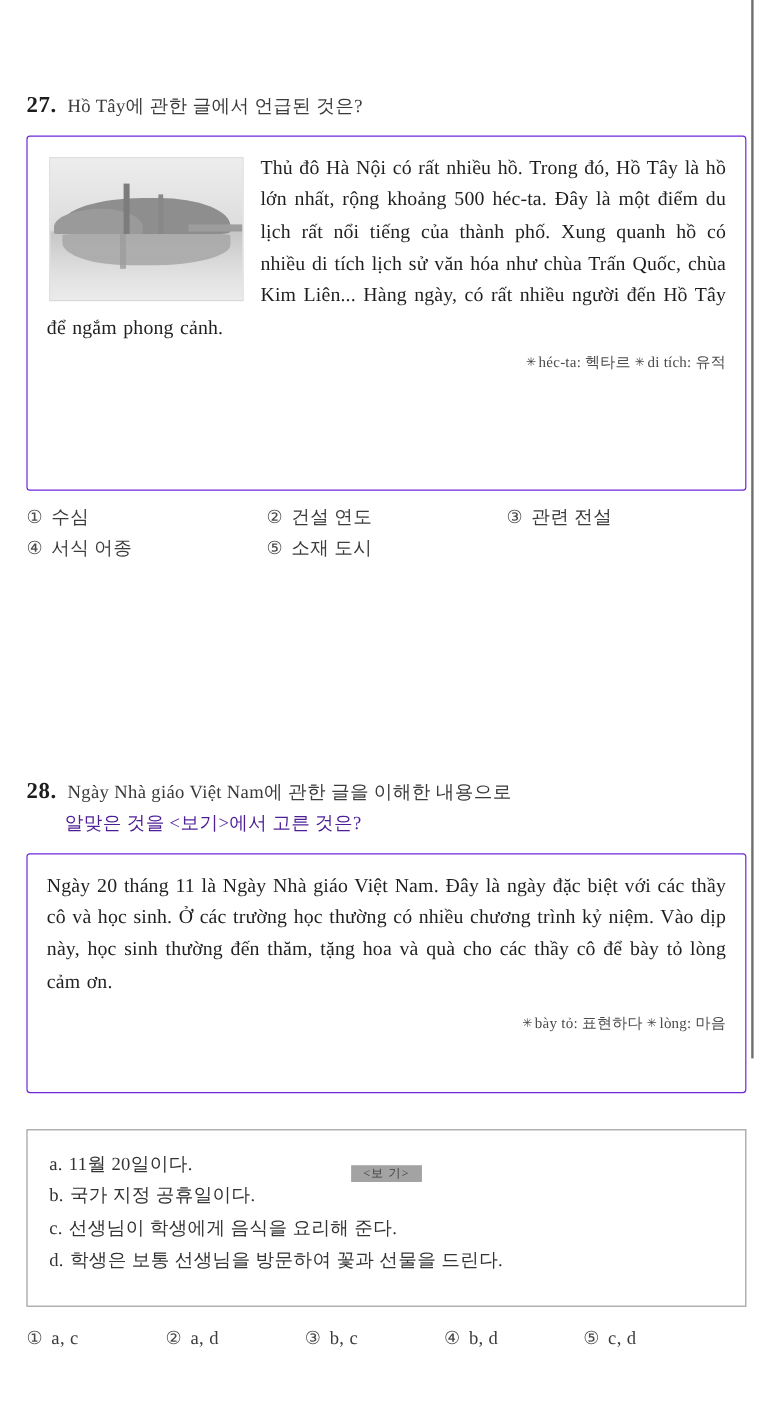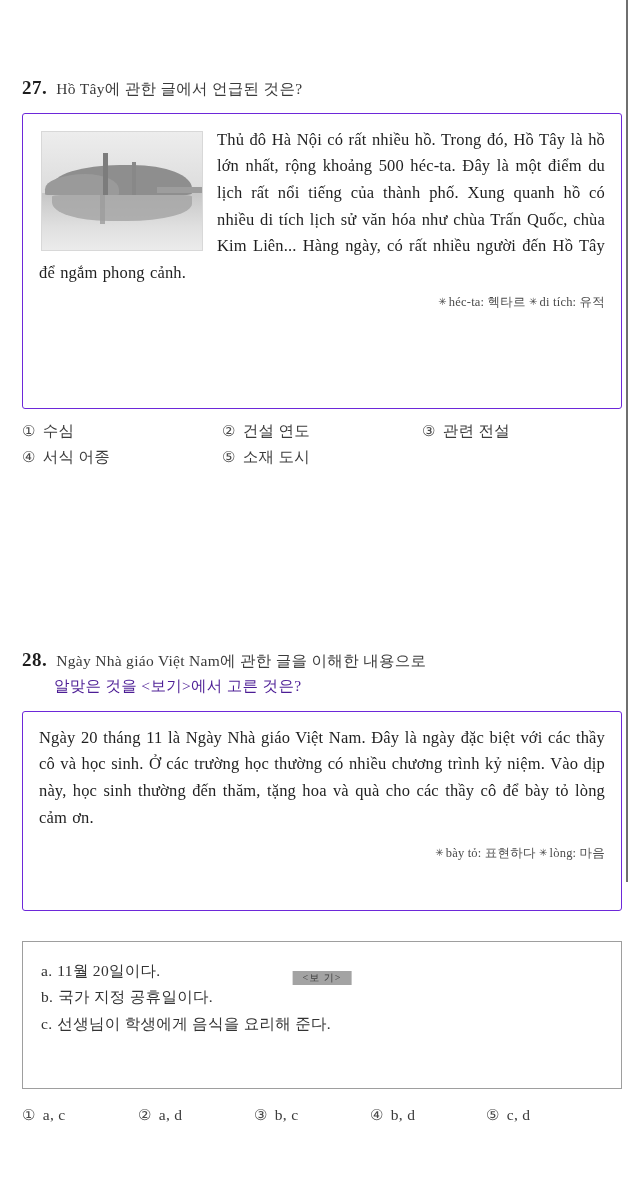--- a/index.html
+++ b/index.html
@@ -307,20 +307,23 @@
         <div class="bogi-label">&lt;보 기&gt;</div>
         <div class="bogi-item">
           <span class="tag">a.</span><span>11월 20일이다.</span>
         </div>
         <div class="bogi-item">
           <span class="tag">b.</span><span>국가 지정 공휴일이다.</span>
         </div>
         <div class="bogi-item">
           <span class="tag">c.</span><span>선생님이 학생에게 음식을 요리해 준다.</span>
         </div>
+        <div class="bogi-item">
+          <span class="tag">d.</span><span>학생은 보통 선생님을 방문하여 꽃과 선물을 드린다.</span>
+        </div>
       </div>
 
       <div class="choices c5" style="margin-top:17px;">
         <div class="choice-row">
           <div class="choice">
             <span class="circ">①</span>
             <span>a, c</span>
           </div>
           <div class="choice">
             <span class="circ">②</span>

